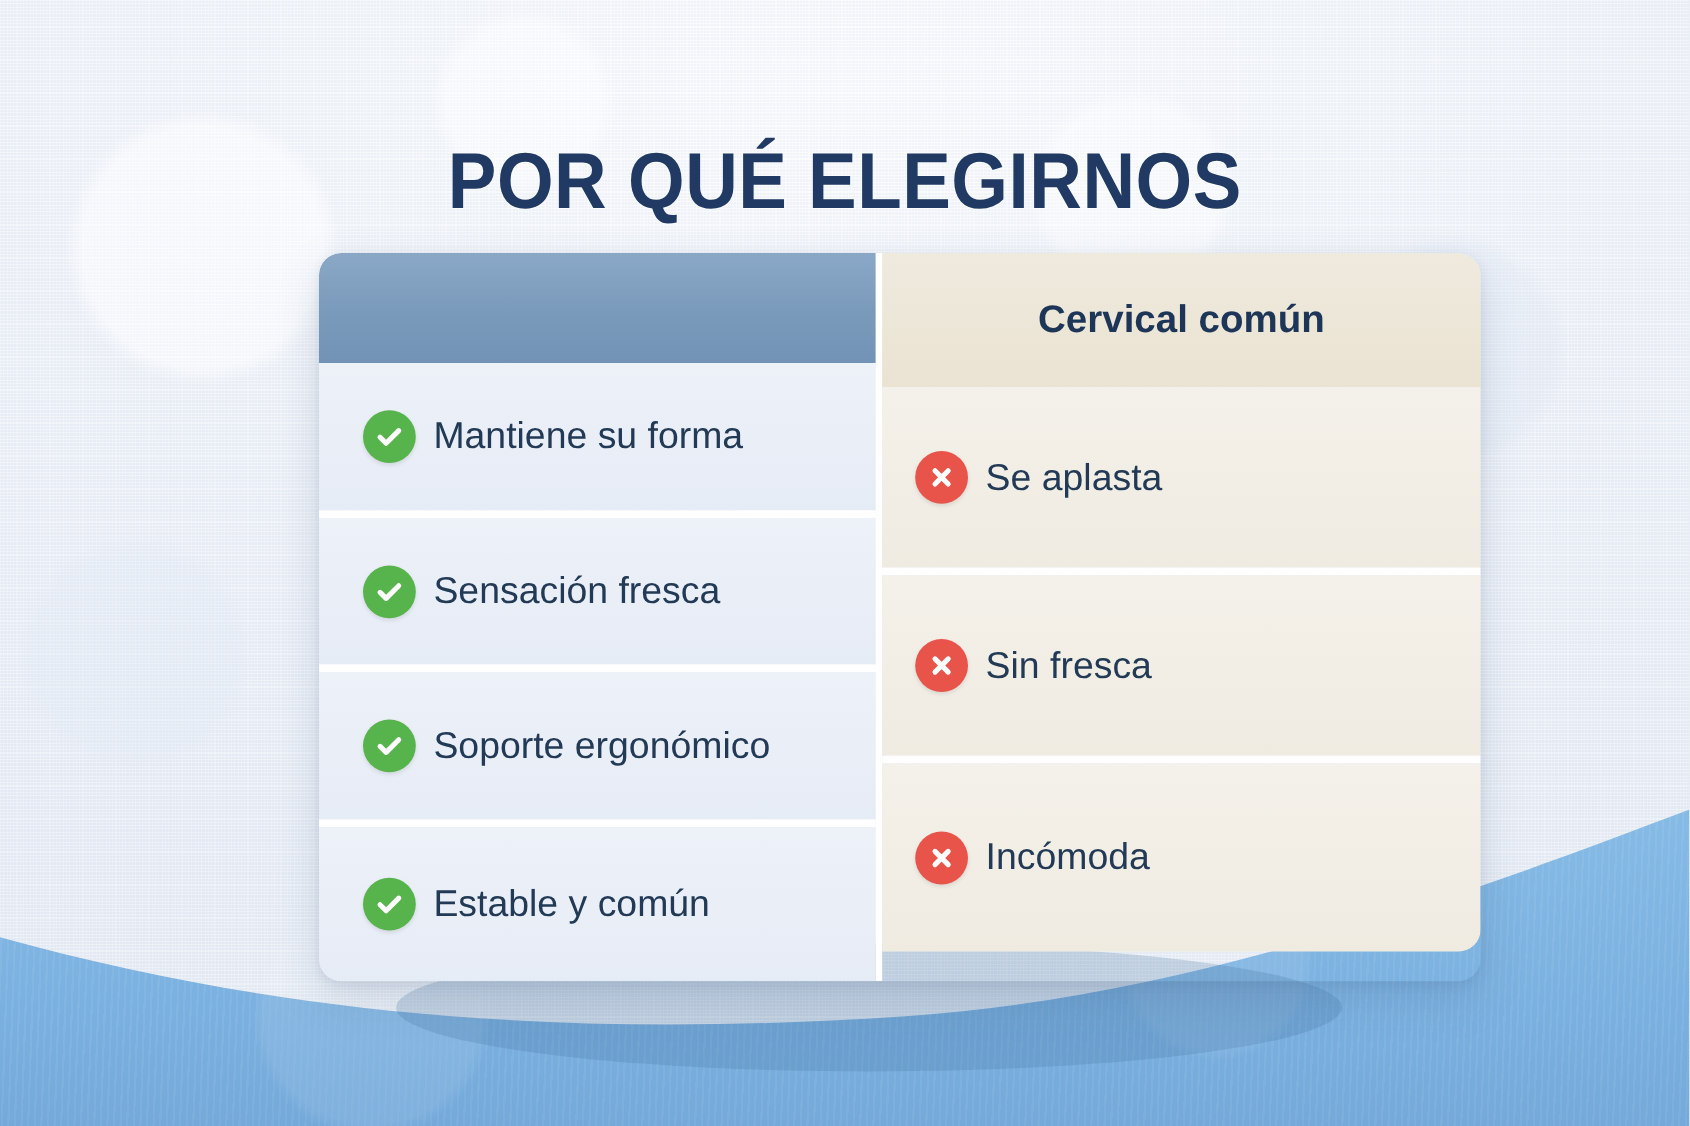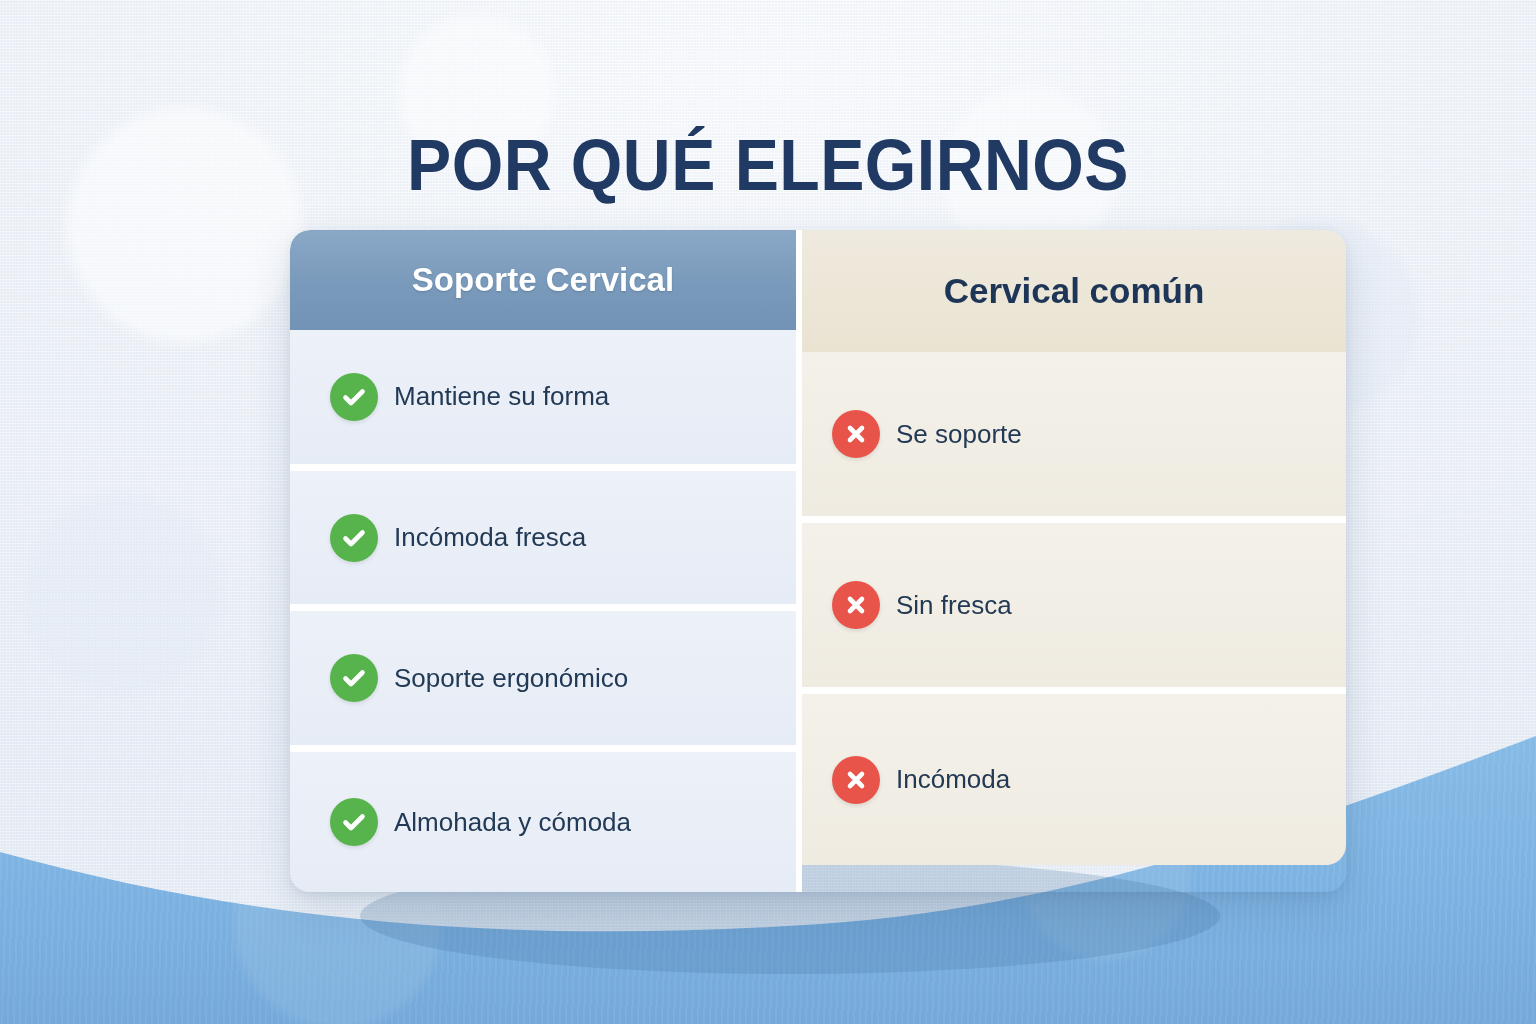--- a/index.html
+++ b/index.html
@@ -77,21 +77,21 @@
     text-shadow:0 1px 2px rgba(40,70,105,.28);
   }
   .head-right{
     background:linear-gradient(180deg,#efeade 0%,#eae3d2 100%);
     color:#1d3557;font-size:35px;line-height:44px;
     border-radius:0 20px 0 0;
   }
 
   .cell{
     height:171px;display:flex;align-items:center;box-sizing:border-box;
-    font-size:26px;color:#223a55;font-weight:400;
+    font-size:34px;color:#223a55;font-weight:400;
   }
   .cell-left{
     background:linear-gradient(180deg,#edf1f8 0%,#e6ecf6 100%);
     padding-left:40px;
   }
   .cell-right{
     background:linear-gradient(180deg,#f4f1ea 0%,#efebe1 100%);
     padding-left:30px;
   }
   .cell + .cell{margin-top:0;}
@@ -140,71 +140,71 @@
 </div>
 
 <h1 id="title">POR QUÉ ELEGIRNOS</h1>
 
 <div id="card">
   <div class="col-wrap">
 
     <div class="col col-left">
       <div class="head head-left">
         <span>
-          <span>Soporte Cervical</span><br>
+          <br>
         </span>
       </div>
 
       <div class="cell cell-left">
         <span class="icon ok">
           <svg width="30" height="30" viewBox="0 0 30 30">
               <path d="M6.5 15.5 L12 21 L23.5 9.5" fill="none" stroke="#ffffff" stroke-width="4.6" stroke-linecap="round" stroke-linejoin="round"></path>
             </svg>
         </span>
         <span class="cell-text">Mantiene su forma</span>
       </div>
 
       <div class="cell cell-left">
         <span class="icon ok">
           <svg width="30" height="30" viewBox="0 0 30 30">
               <path d="M6.5 15.5 L12 21 L23.5 9.5" fill="none" stroke="#ffffff" stroke-width="4.6" stroke-linecap="round" stroke-linejoin="round"></path>
             </svg>
         </span>
-        <span class="cell-text">Incómoda fresca</span>
+        <span class="cell-text">Sensación fresca</span>
       </div>
 
       <div class="cell cell-left">
         <span class="icon ok">
           <svg width="30" height="30" viewBox="0 0 30 30">
               <path d="M6.5 15.5 L12 21 L23.5 9.5" fill="none" stroke="#ffffff" stroke-width="4.6" stroke-linecap="round" stroke-linejoin="round"></path>
             </svg>
         </span>
         <span class="cell-text">Soporte ergonómico</span>
       </div>
 
       <div class="cell cell-left">
         <span class="icon ok">
           <svg width="30" height="30" viewBox="0 0 30 30">
               <path d="M6.5 15.5 L12 21 L23.5 9.5" fill="none" stroke="#ffffff" stroke-width="4.6" stroke-linecap="round" stroke-linejoin="round"></path>
             </svg>
         </span>
-        <span class="cell-text">Almohada y cómoda</span>
+        <span class="cell-text">Estable y común</span>
       </div>
     </div>
 
     <div class="col col-right">
       <div class="head head-right">Cervical común</div>
 
       <div class="cell cell-right">
         <span class="icon no">
           <svg width="28" height="28" viewBox="0 0 28 28">
               <path d="M8 8 L20 20 M20 8 L8 20" fill="none" stroke="#ffffff" stroke-width="4.6" stroke-linecap="round"></path>
             </svg>
         </span>
-        <span class="cell-text">Se soporte</span>
+        <span class="cell-text">Se aplasta</span>
       </div>
 
 
       <div class="cell cell-right">
         <span class="icon no">
           <svg width="28" height="28" viewBox="0 0 28 28">
               <path d="M8 8 L20 20 M20 8 L8 20" fill="none" stroke="#ffffff" stroke-width="4.6" stroke-linecap="round"></path>
             </svg>
         </span>
         <span class="cell-text">Sin fresca</span>

